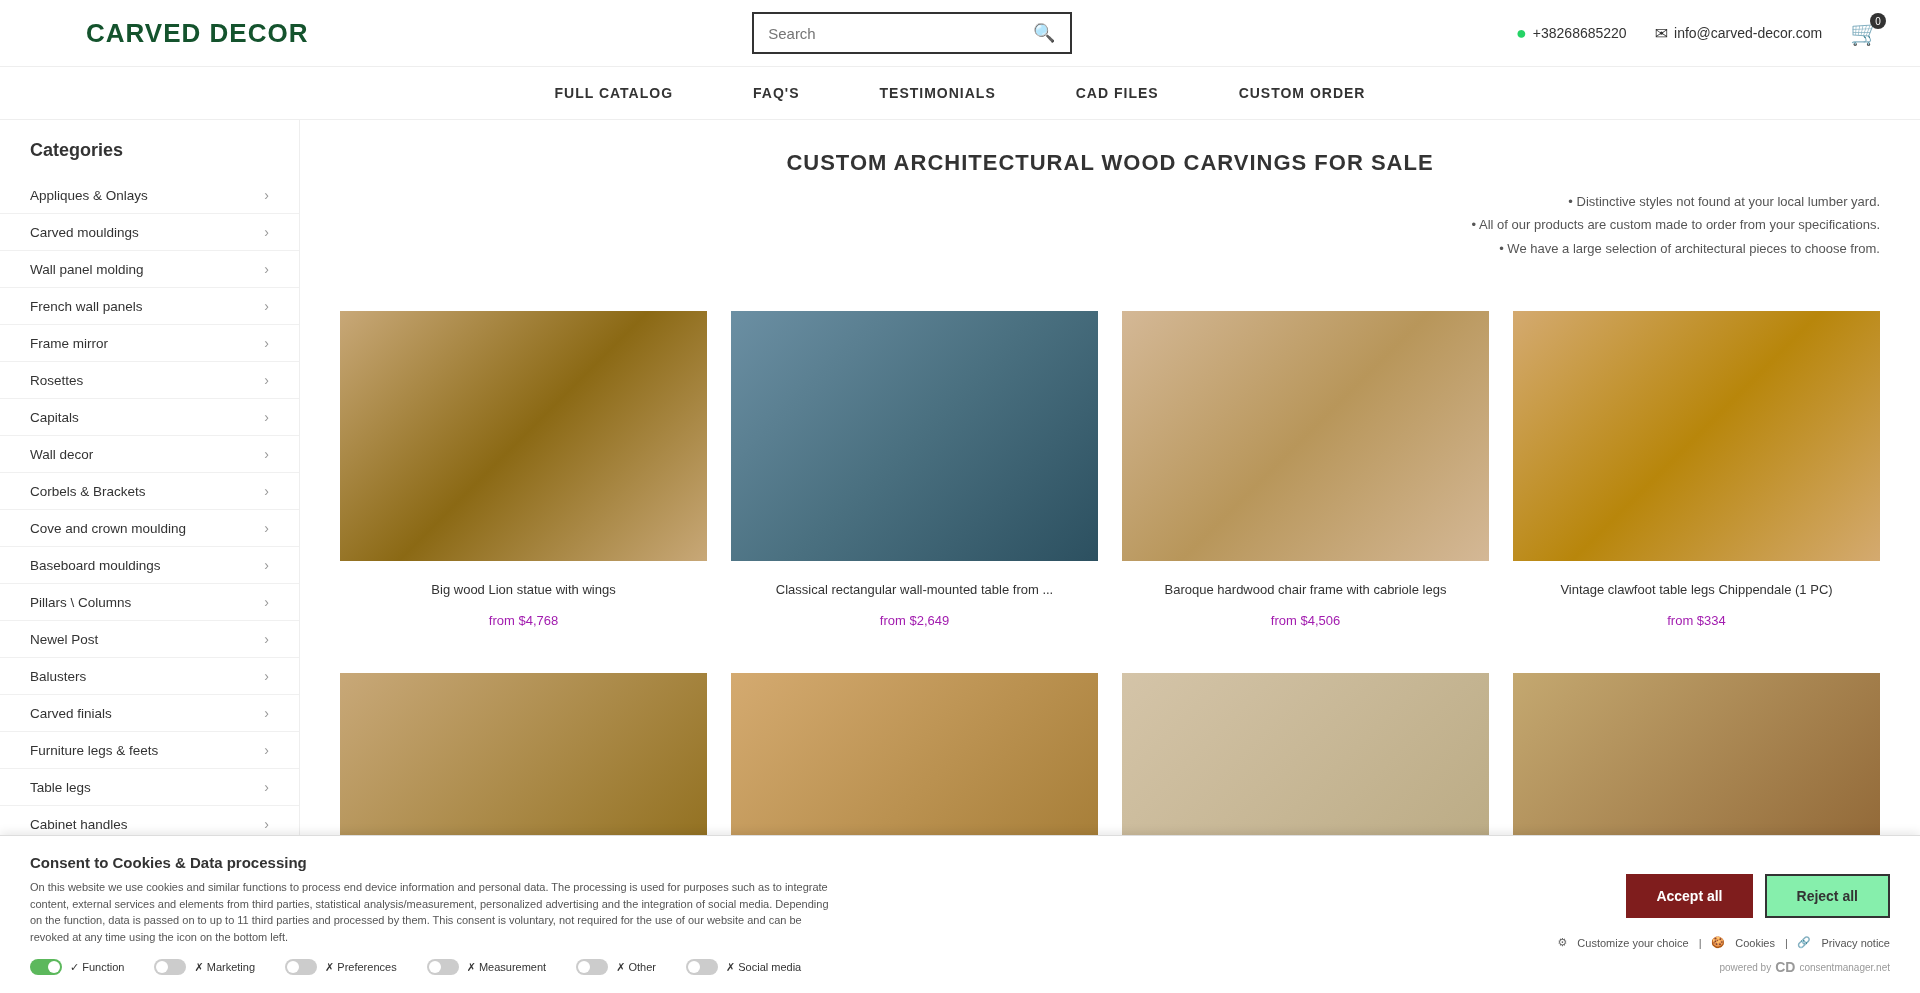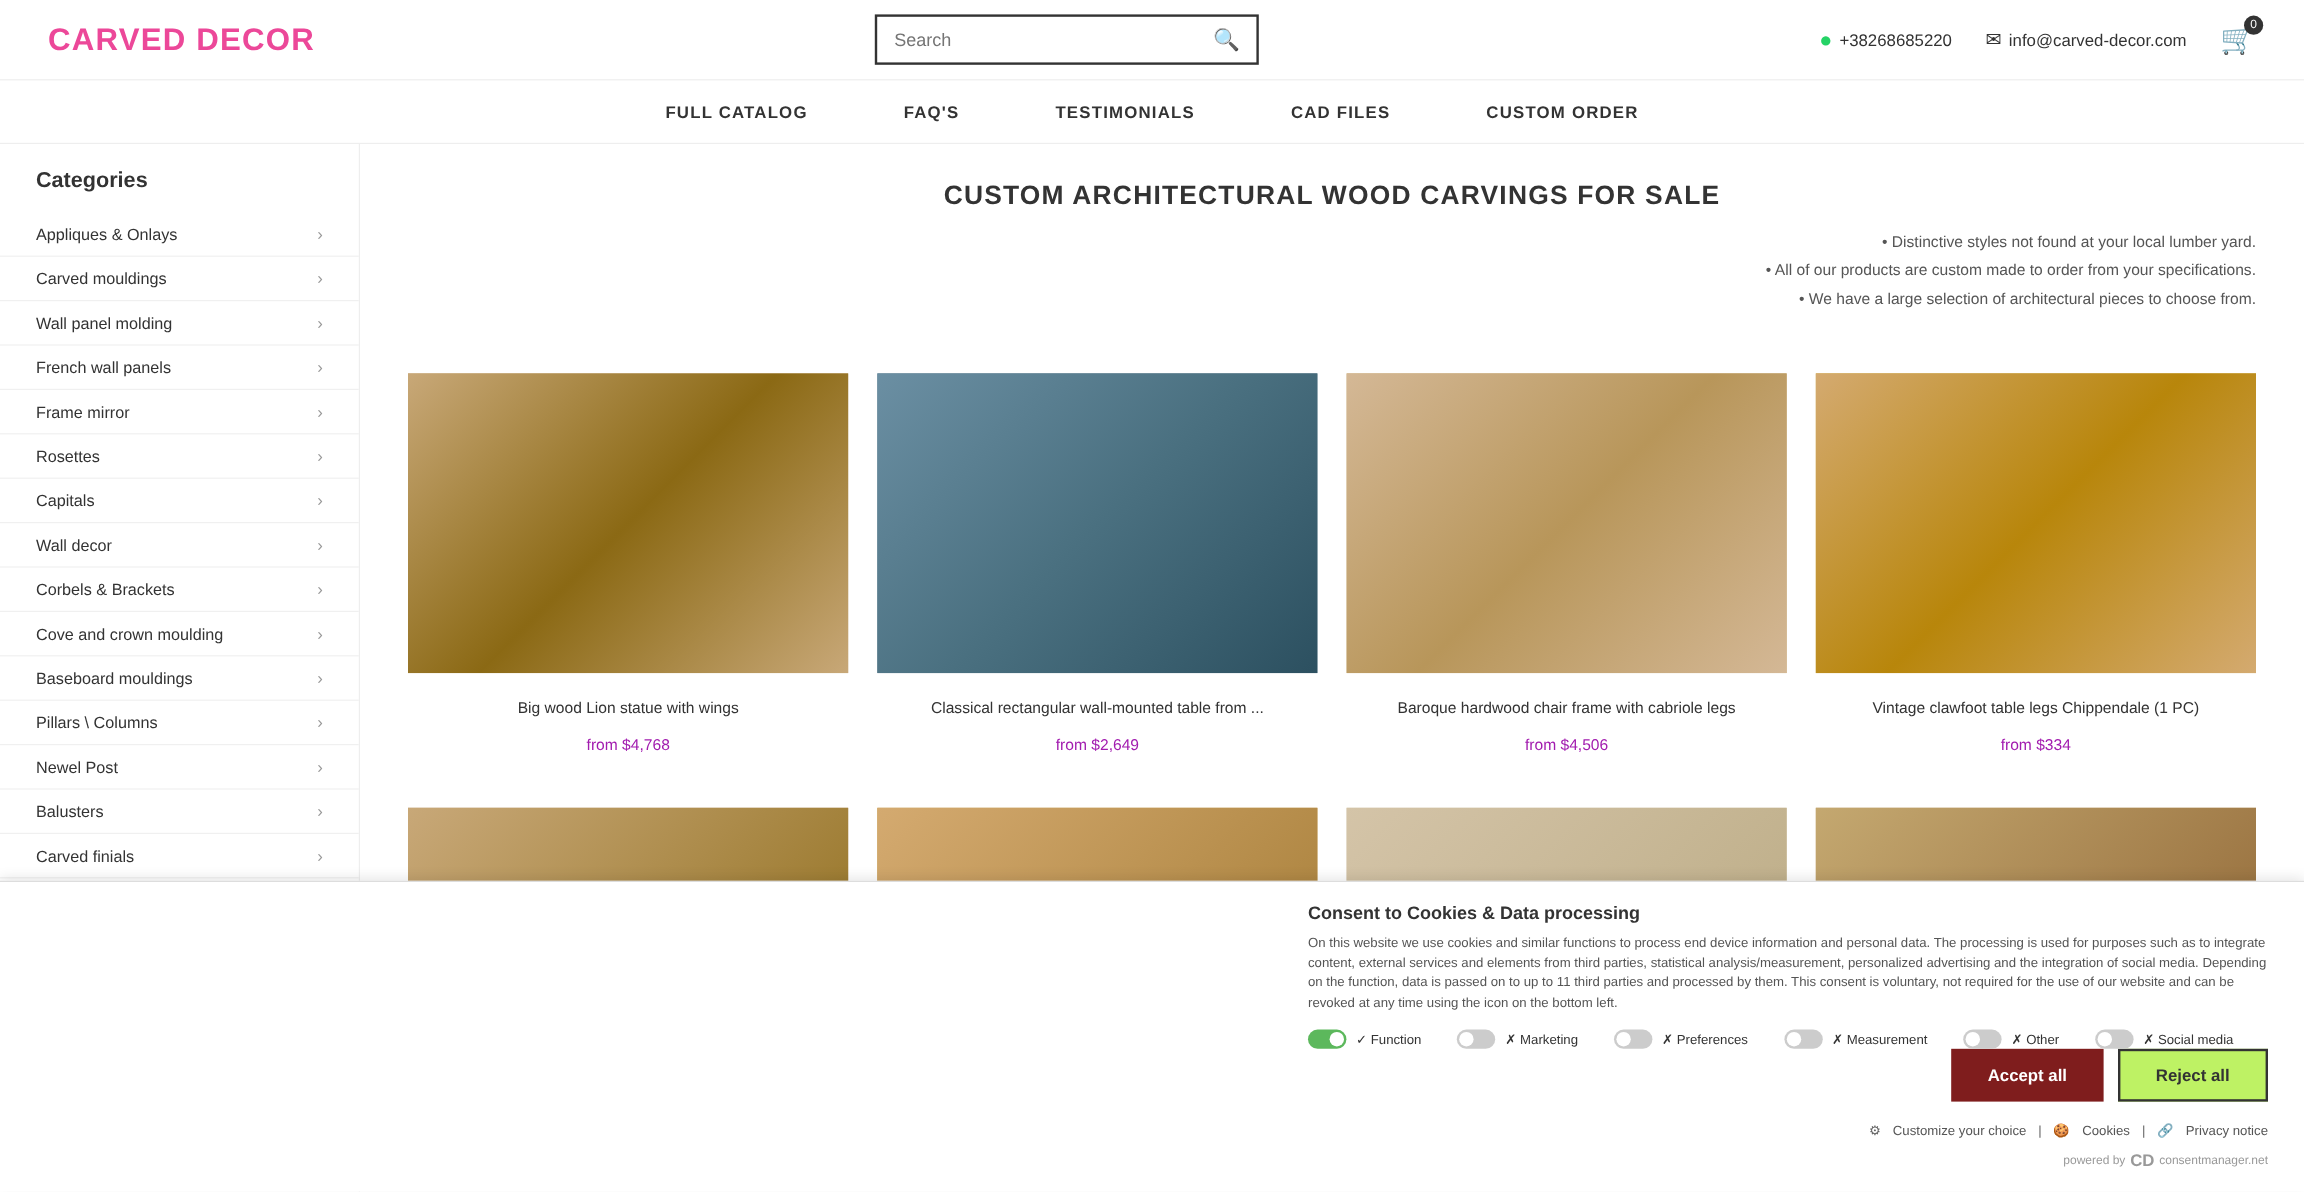--- a/index.html
+++ b/index.html
@@ -1,20 +1,20 @@
 <!DOCTYPE html>
 <html><head>
   <meta charset="utf-8">
   <style>
     * { margin: 0; padding: 0; box-sizing: border-box; }
     body { font-family: Arial, sans-serif; background: #fff; color: #333; font-size: 14px; }
 
     
     .header { display: flex; align-items: center; justify-content: space-between; padding: 12px 40px; border-bottom: 1px solid #eee; }
-    .logo { font-size: 26px; font-weight: 900; letter-spacing: 1px; color: #ec4899; }
+    .logo { font-size: 26px; font-weight: 900; letter-spacing: 1px; color: #14532d; margin-left: 46px; }
     .search-box { display: flex; align-items: center; border: 2px solid #333; padding: 8px 14px; width: 320px; }
     .search-box input { border: none; outline: none; font-size: 15px; width: 100%; }
     .search-icon { font-size: 18px; color: #333; cursor: pointer; }
     .header-right { display: flex; align-items: center; gap: 28px; }
     .contact-item { display: flex; align-items: center; gap: 6px; font-size: 14px; color: #333; cursor: pointer; }
     .cart-icon { position: relative; font-size: 22px; cursor: pointer; }
     .cart-badge { position: absolute; top: -6px; right: -6px; background: #333; color: #fff; border-radius: 50%; font-size: 10px; width: 16px; height: 16px; display: flex; align-items: center; justify-content: center; }
 
     
     .nav { display: flex; align-items: center; justify-content: center; gap: 80px; padding: 18px 40px; border-bottom: 1px solid #eee; }
@@ -52,25 +52,25 @@
     .img-block { background: linear-gradient(135deg, #d4c4a8 0%, #b8a880 100%); }
     .img-staircase { background: linear-gradient(135deg, #c4a870 0%, #8b6030 100%); }
 
     
     .product-visual { width: 100%; height: 100%; display: flex; align-items: center; justify-content: center; }
 
     
     .cookie-banner { position: fixed; bottom: 0; left: 0; right: 0; background: #fff; border-top: 1px solid #ddd; padding: 18px 30px; z-index: 1000; box-shadow: 0 -2px 10px rgba(0,0,0,0.1); }
     .cookie-title { font-size: 15px; font-weight: 700; margin-bottom: 8px; }
     .cookie-text { font-size: 11px; color: #555; line-height: 1.5; margin-bottom: 14px; max-width: 800px; }
-    .cookie-bottom { display: flex; justify-content: space-between; align-items: flex-end; flex-direction: column; }
+    .cookie-bottom { display: flex; justify-content: space-between; align-items: flex-end; }
     .cookie-left-section { flex: 1; }
     .cookie-buttons { display: flex; gap: 12px; }
     .btn-accept { background: #7f1d1d; color: #fff; border: none; padding: 1px 30px; font-size: 14px; font-weight: 600; cursor: pointer; display: flex; align-items: center; gap: 8px; }
-    .btn-reject { background: #bef264; color: #333; border: 2px solid #333; padding: 12px 30px; font-size: 14px; font-weight: 600; cursor: pointer; display: flex; align-items: center; gap: 8px; }
+    .btn-reject { background: #86efac; color: #333; border: 2px solid #333; padding: 12px 30px; font-size: 14px; font-weight: 600; cursor: pointer; display: flex; align-items: center; gap: 8px; }
     .cookie-links { font-size: 11px; color: #666; display: flex; gap: 10px; margin-top: 8px; align-items: center; }
     .cookie-links a { color: #555; text-decoration: none; }
     .powered-by { font-size: 10px; color: #999; display: flex; align-items: center; gap: 4px; }
     .options-row { display: flex; gap: 30px; }
     .option-group { display: flex; align-items: center; gap: 8px; font-size: 11px; }
     .toggle-on { display: inline-block; width: 32px; height: 16px; background: #5cb85c; border-radius: 8px; position: relative; cursor: pointer; }
     .toggle-off { display: inline-block; width: 32px; height: 16px; background: #ccc; border-radius: 8px; position: relative; cursor: pointer; }
     .toggle-on::after, .toggle-off::after { content: ''; position: absolute; width: 12px; height: 12px; background: #fff; border-radius: 50%; top: 2px; }
     .toggle-on::after { right: 2px; }
     .toggle-off::after { left: 2px; }

